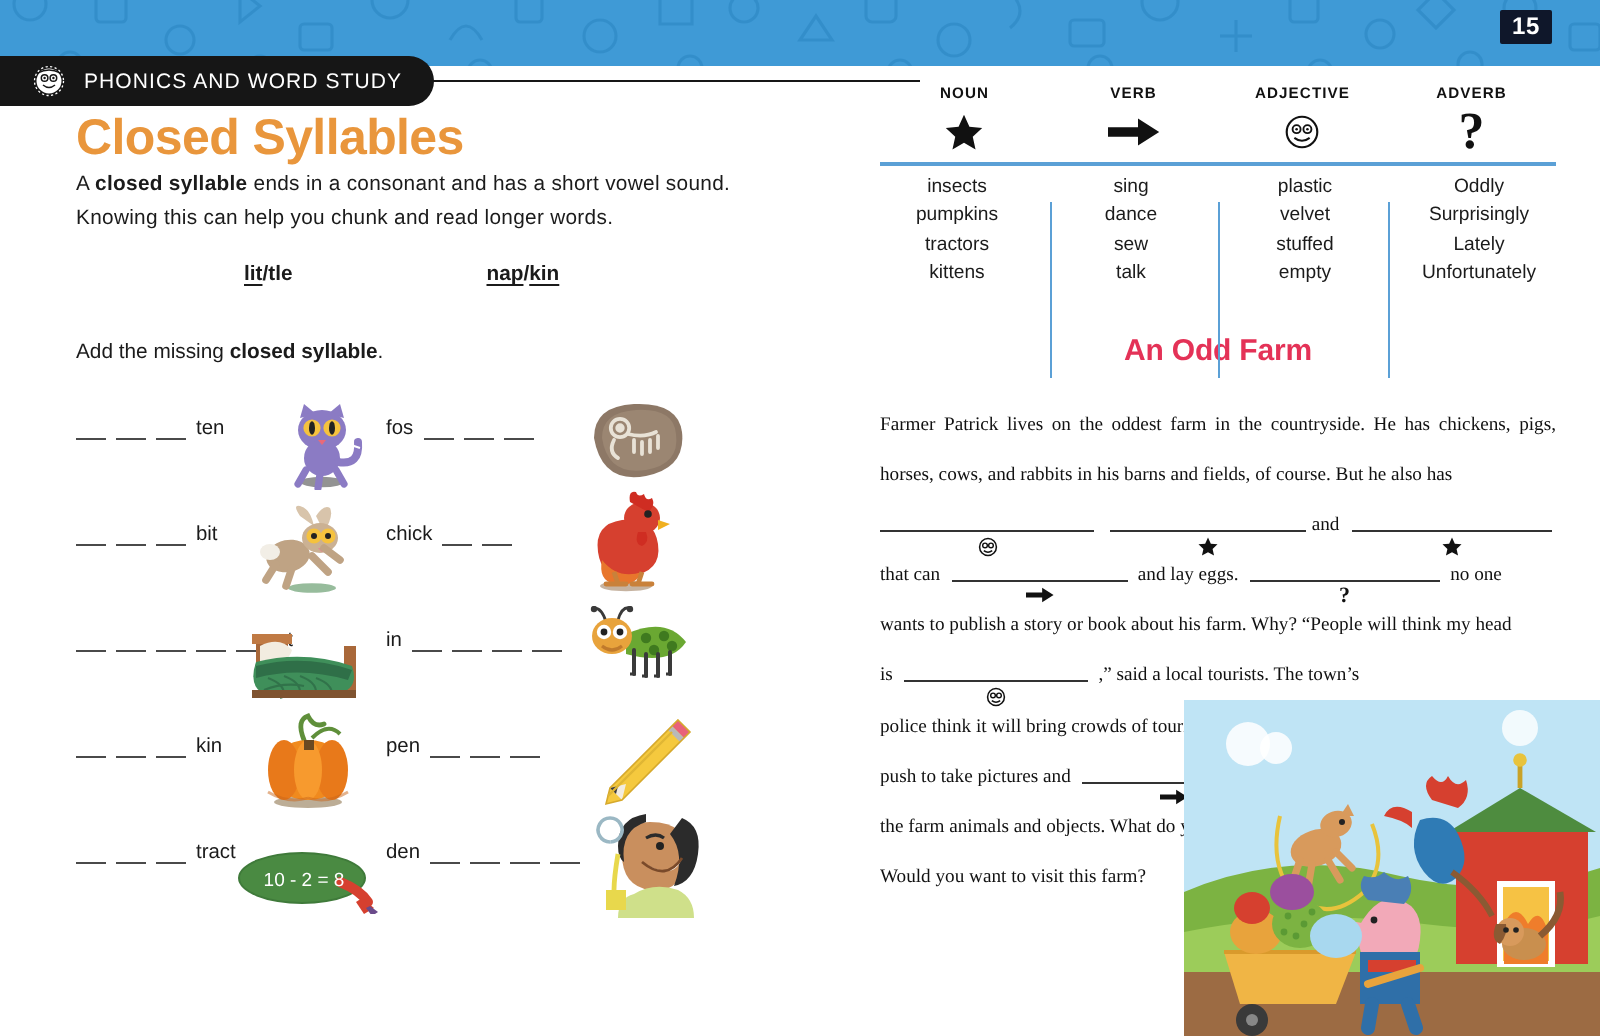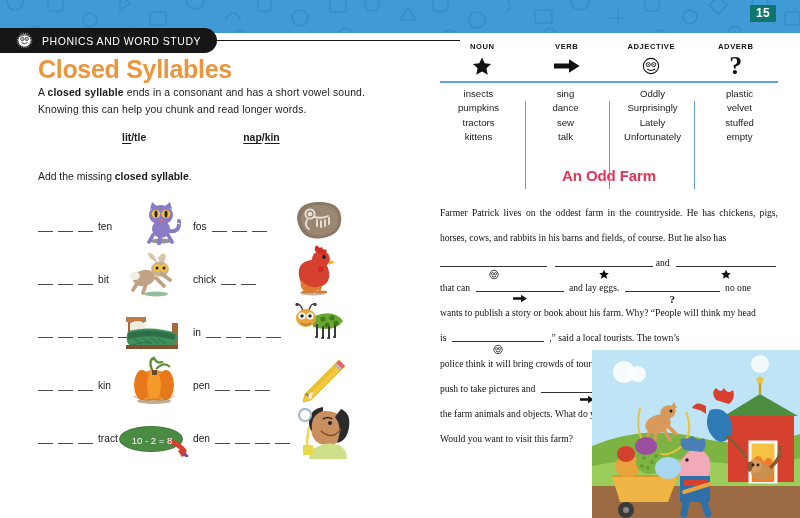--- a/index.html
+++ b/index.html
@@ -29,21 +29,21 @@
   .pg-num {
     position: absolute;
     top: 5px;
     font-family: "Liberation Sans", sans-serif;
     font-weight: bold;
     font-size: 12px;
     color: #ffffff;
     letter-spacing: .3px;
   }
   .pg-left  { left: 26px; margin-top: 23px; }
-  .pg-right { right: 24px; background: #0f766e; padding: 1px 6px 2px; border-radius:1px; }
+  .pg-right { right: 24px; background: #0f172a; padding: 1px 6px 2px; border-radius:1px; }
 
   
   .section-tab {
     position: absolute;
     top: 28px; left: -14px;
     height: 25px;
     background: #161616;
     border-radius: 0 14px 14px 0;
     padding: 0 16px 0 30px;
     display: flex; align-items: center; gap: 9px;
@@ -116,21 +116,21 @@
     position: relative;
     height: 53px;
   }
   .ex-cell {
     position: absolute;
     display: flex;
     align-items: center;
     gap: 5px;
     font-size: 10.2px;
     color: #1b1b1b;
-    top: 18px;
+    top: 6px;
   }
   .ex-cell.c1 { left: 0; }
   .ex-cell.c2 { left: 155px; justify-content: flex-end; }
   .blanks { display: inline-flex; gap: 5px; }
   .blank {
     display: inline-block;
     width: 15px;
     border-bottom: 1px solid #4a4a4a;
     height: 10px;
   }
@@ -582,30 +582,30 @@
             <div class="word">tractors</div>
             <div class="word">kittens</div>
           </div>
           <div class="col">
             <div class="word">sing</div>
             <div class="word">dance</div>
             <div class="word">sew</div>
             <div class="word">talk</div>
           </div>
           <div class="col">
+            <div class="word">plastic</div>
+            <div class="word">velvet</div>
+            <div class="word">stuffed</div>
+            <div class="word">empty</div>
+          </div>
+          <div class="col">
             <div class="word">Oddly</div>
             <div class="word">Surprisingly</div>
             <div class="word">Lately</div>
             <div class="word">Unfortunately</div>
-          </div>
-          <div class="col">
-            <div class="word">plastic</div>
-            <div class="word">velvet</div>
-            <div class="word">stuffed</div>
-            <div class="word">empty</div>
           </div>
           <div class="vdiv" style="left:25%"></div>
         <div class="vdiv" style="left:50%"></div>
         <div class="vdiv" style="left:75%"></div>
       </div>
     </div>
 
     <div class="story-title">An Odd Farm</div>
     <div class="story">
       <p>Farmer Patrick lives on the oddest farm in the countryside. He has chickens, pigs, horses, cows, and rabbits in his barns and fields, of course. But he also has</p>

